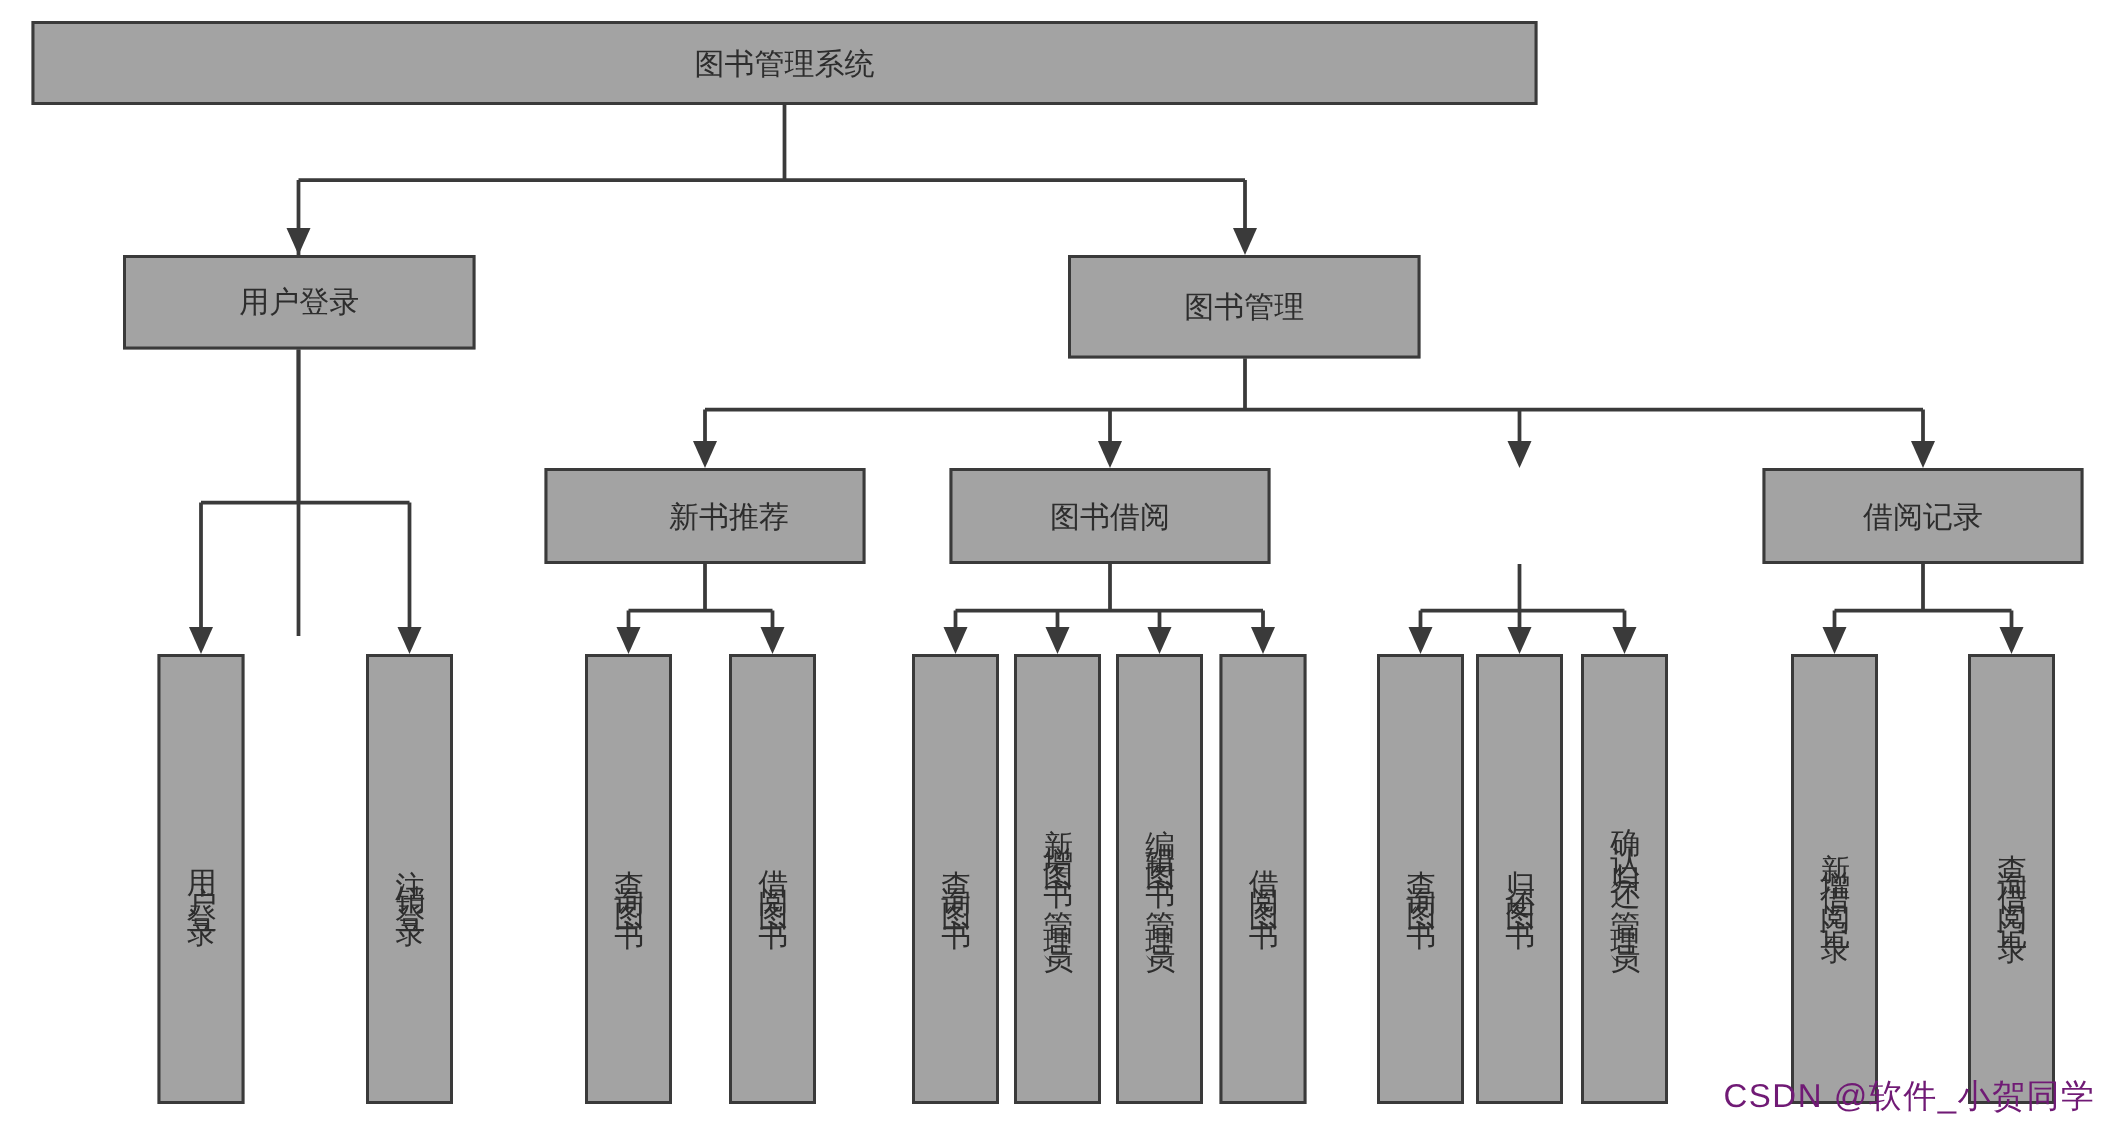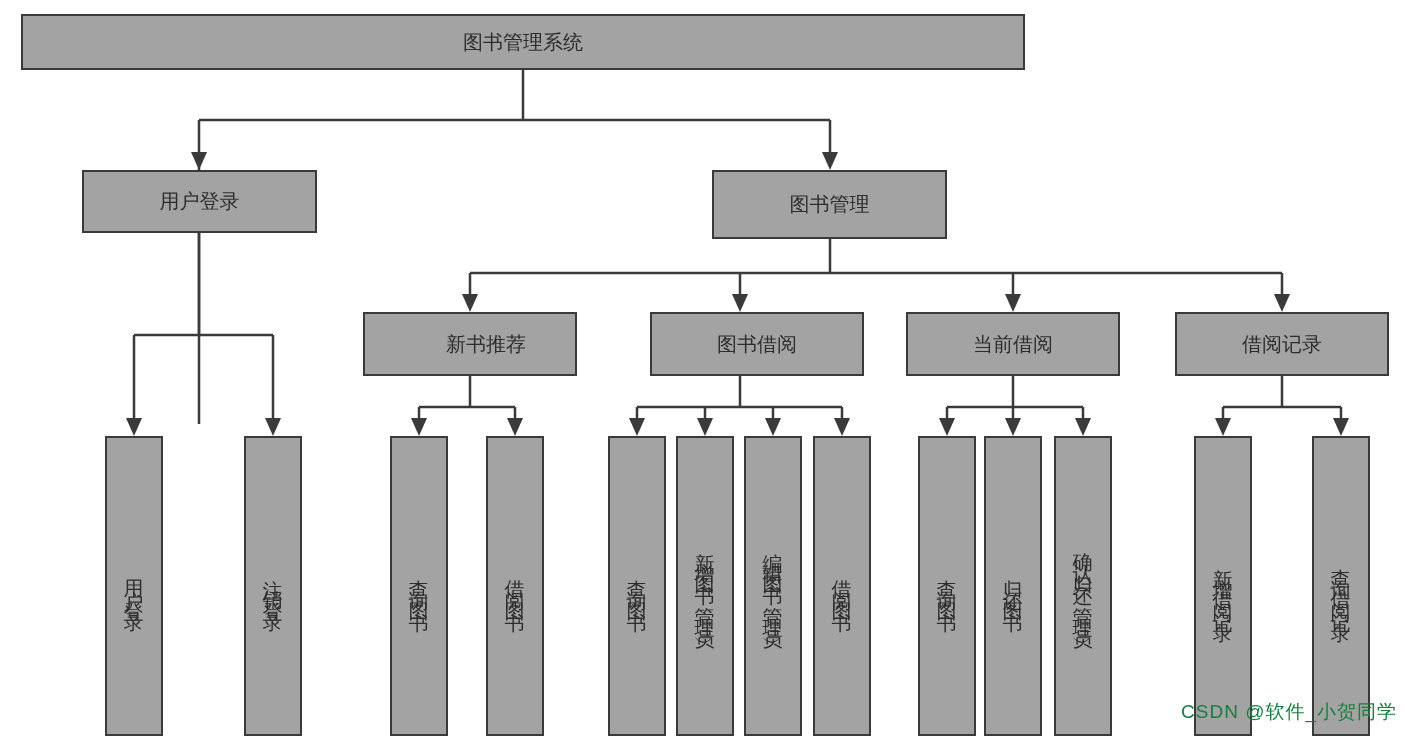--- a/index.html
+++ b/index.html
@@ -33,33 +33,33 @@
   }
   .connectors{
     position:absolute;left:0;top:0;width:1405px;height:747px;
     z-index:1;
   }
   .connectors path{stroke:#3a3a3a;stroke-width:2.5;fill:none;}
   .connectors polygon{fill:#3a3a3a;stroke:none;}
   .watermark{
     position:absolute;
     right:8px;
-    top:699px;
-    font-size:19px;
-    color:#15803d;
+    top:716px;
+    font-size:22px;
+    color:#701a75;
     letter-spacing:1px;
     z-index:3;
     white-space:nowrap;
   }
   
   #n-root{left:21px;top:14px;width:1004px;height:56px;}
   #n-login{left:82px;top:170px;width:235px;height:63px;}
   #n-mgmt{left:712px;top:170px;width:235px;height:69px;text-align:center;}
   #n-recommend{left:363px;top:312px;width:214px;height:64px;padding-left:32px;}
-  #n-borrowing{left:650px;top:312px;width:214px;height:64px;}
+  #n-borrowing{left:633px;top:312px;width:214px;height:64px;}
   #n-current{left:906px;top:312px;width:214px;height:64px;}
   #n-records{left:1175px;top:312px;width:214px;height:64px;}
   .leaf{top:436px;width:58px;height:300px;}
   #l-userlogin{left:105px;}
   #l-logout{left:244px;}
   #l-query1{left:390px;}
   #l-borrow1{left:486px;}
   #l-query2{left:608px;}
   #l-add2{left:676px;}
   #l-edit2{left:744px;}
@@ -111,21 +111,20 @@
     <polygon points="1341,436 1333,418 1349,418"></polygon>
   </svg>
 
   <div class="box" id="n-root">图书管理系统</div>
 
   <div class="box" id="n-login">用户登录</div>
   <div class="box" id="n-mgmt">图书管理</div>
 
   <div class="box" id="n-recommend">新书推荐</div>
   <div class="box" id="n-borrowing">图书借阅</div>
-  <div class="box" id="n-current">当前借阅</div>
   <div class="box" id="n-records">借阅记录</div>
 
   <div class="box leaf" id="l-userlogin">
     <span>用户登录</span>
   </div>
   <div class="box leaf" id="l-logout">
     <span>注销登录</span>
   </div>
 
   <div class="box leaf" id="l-query1">

